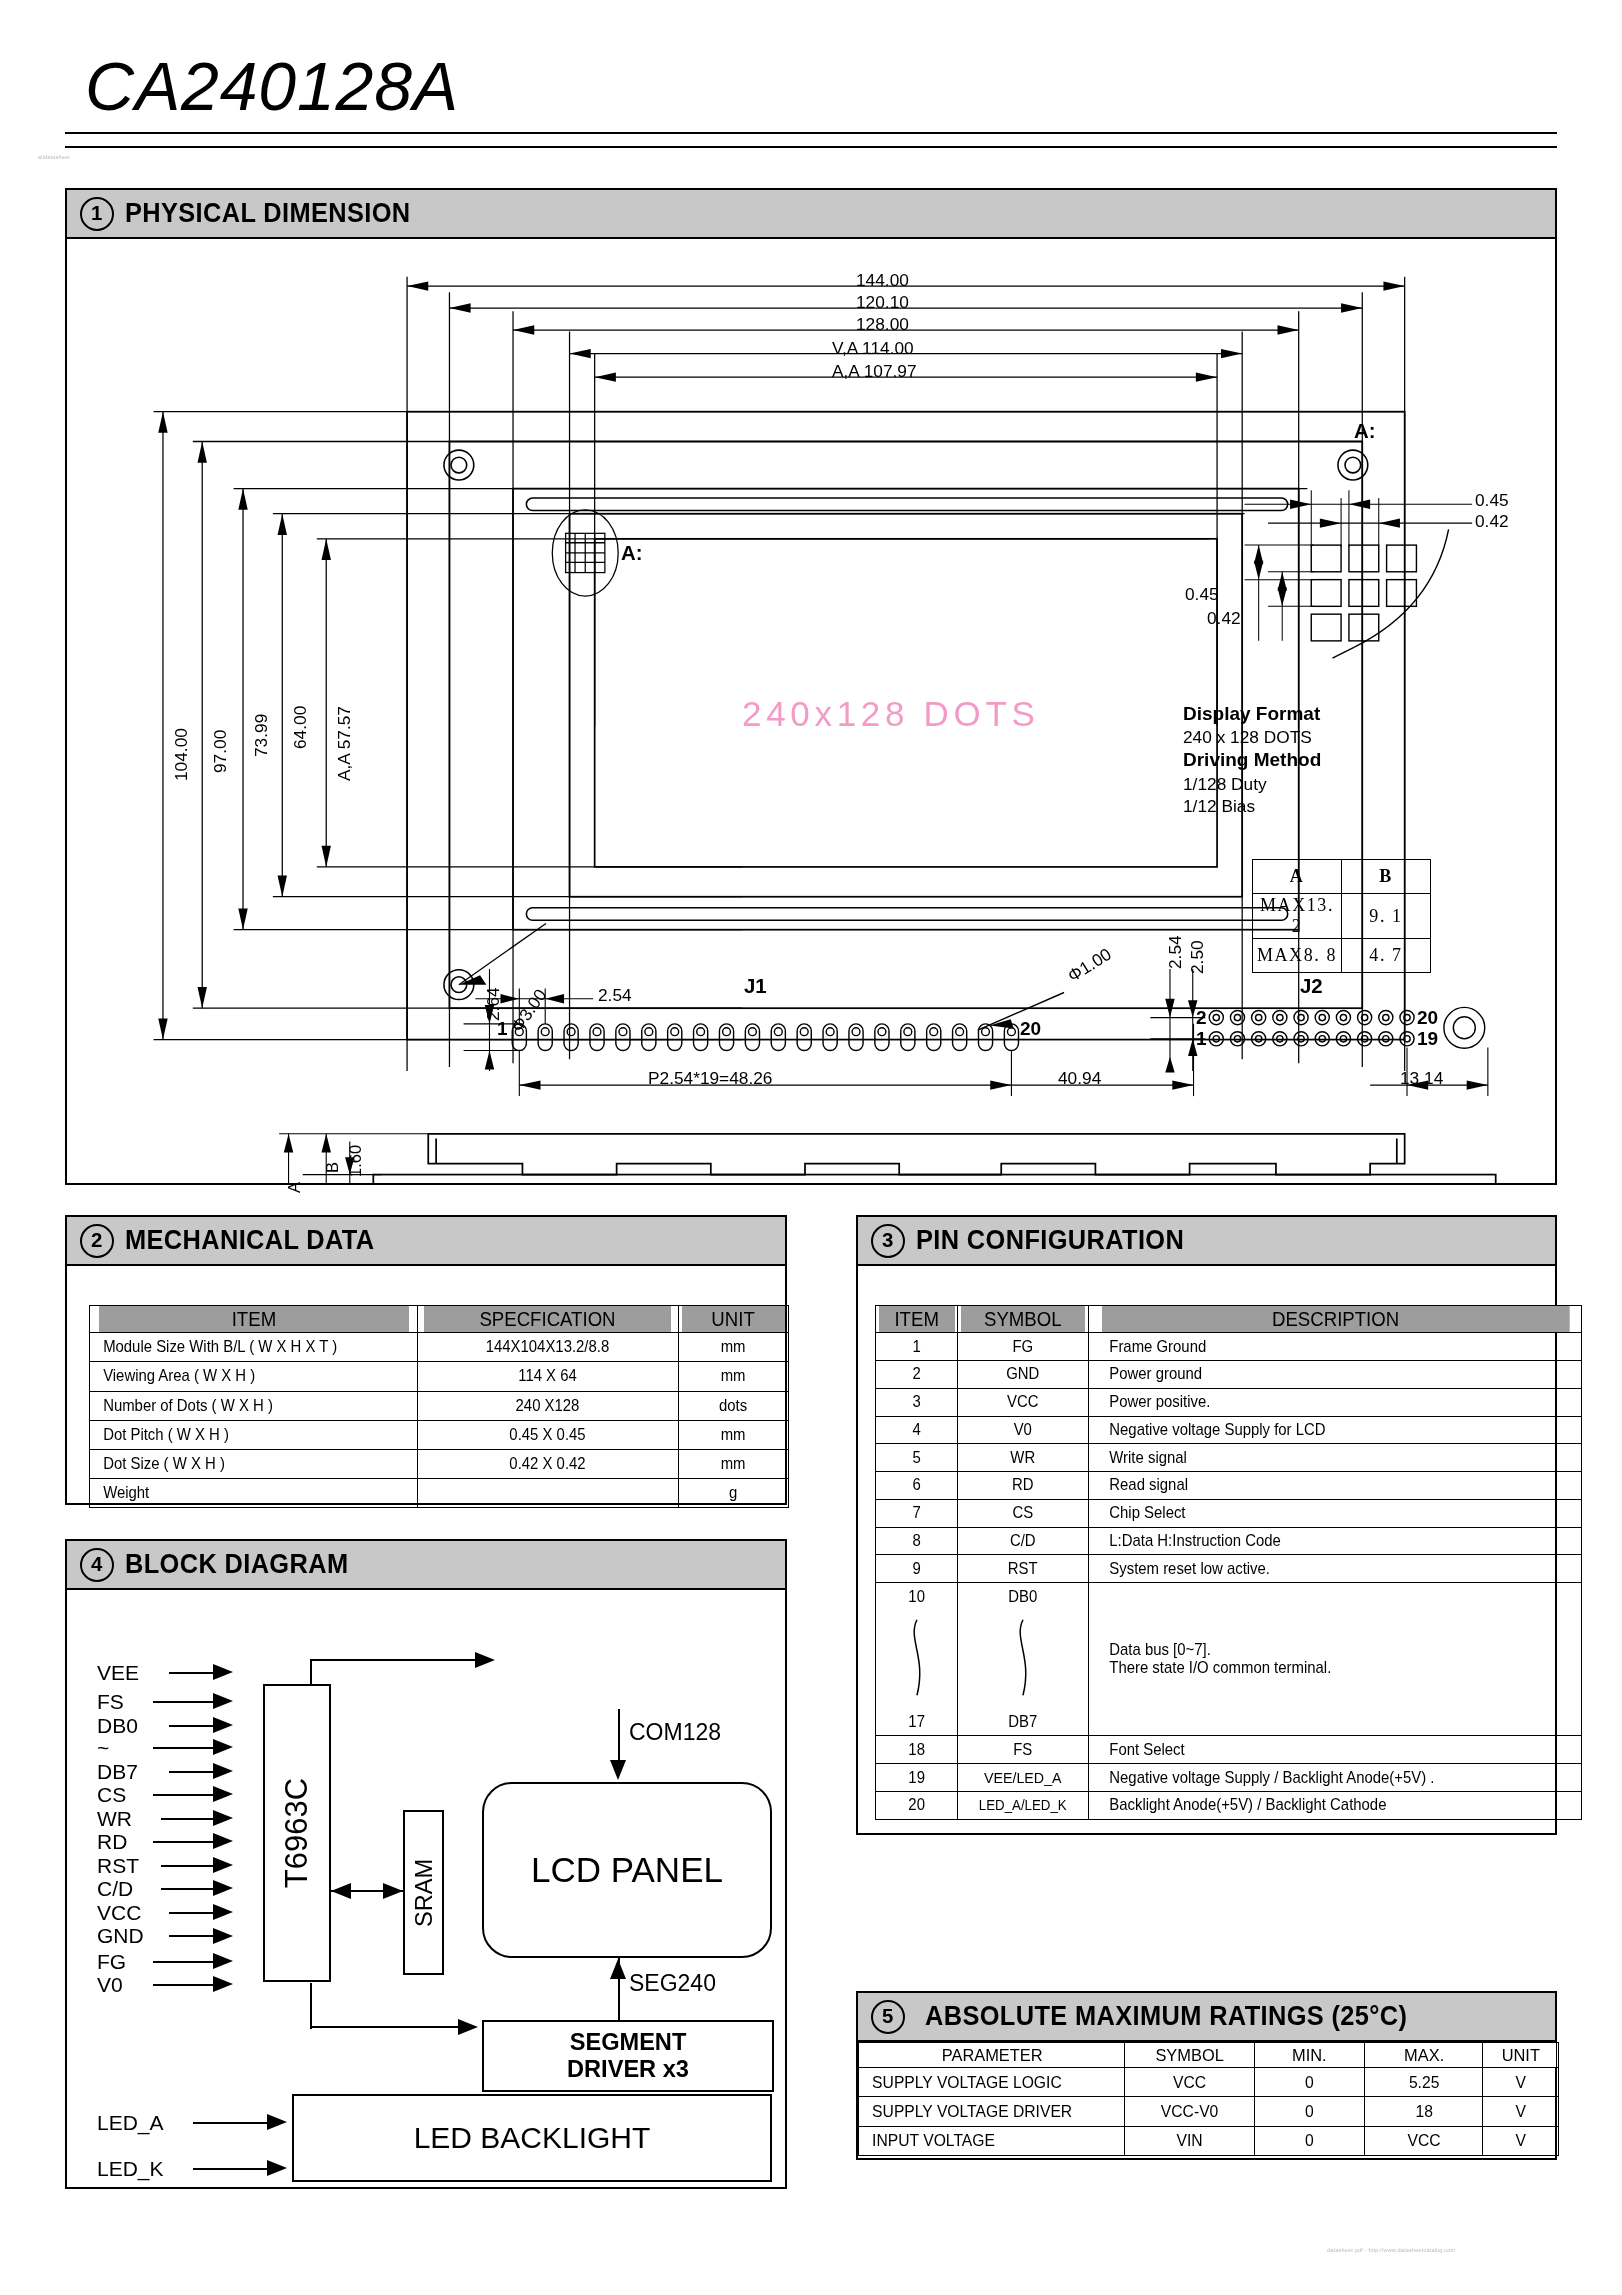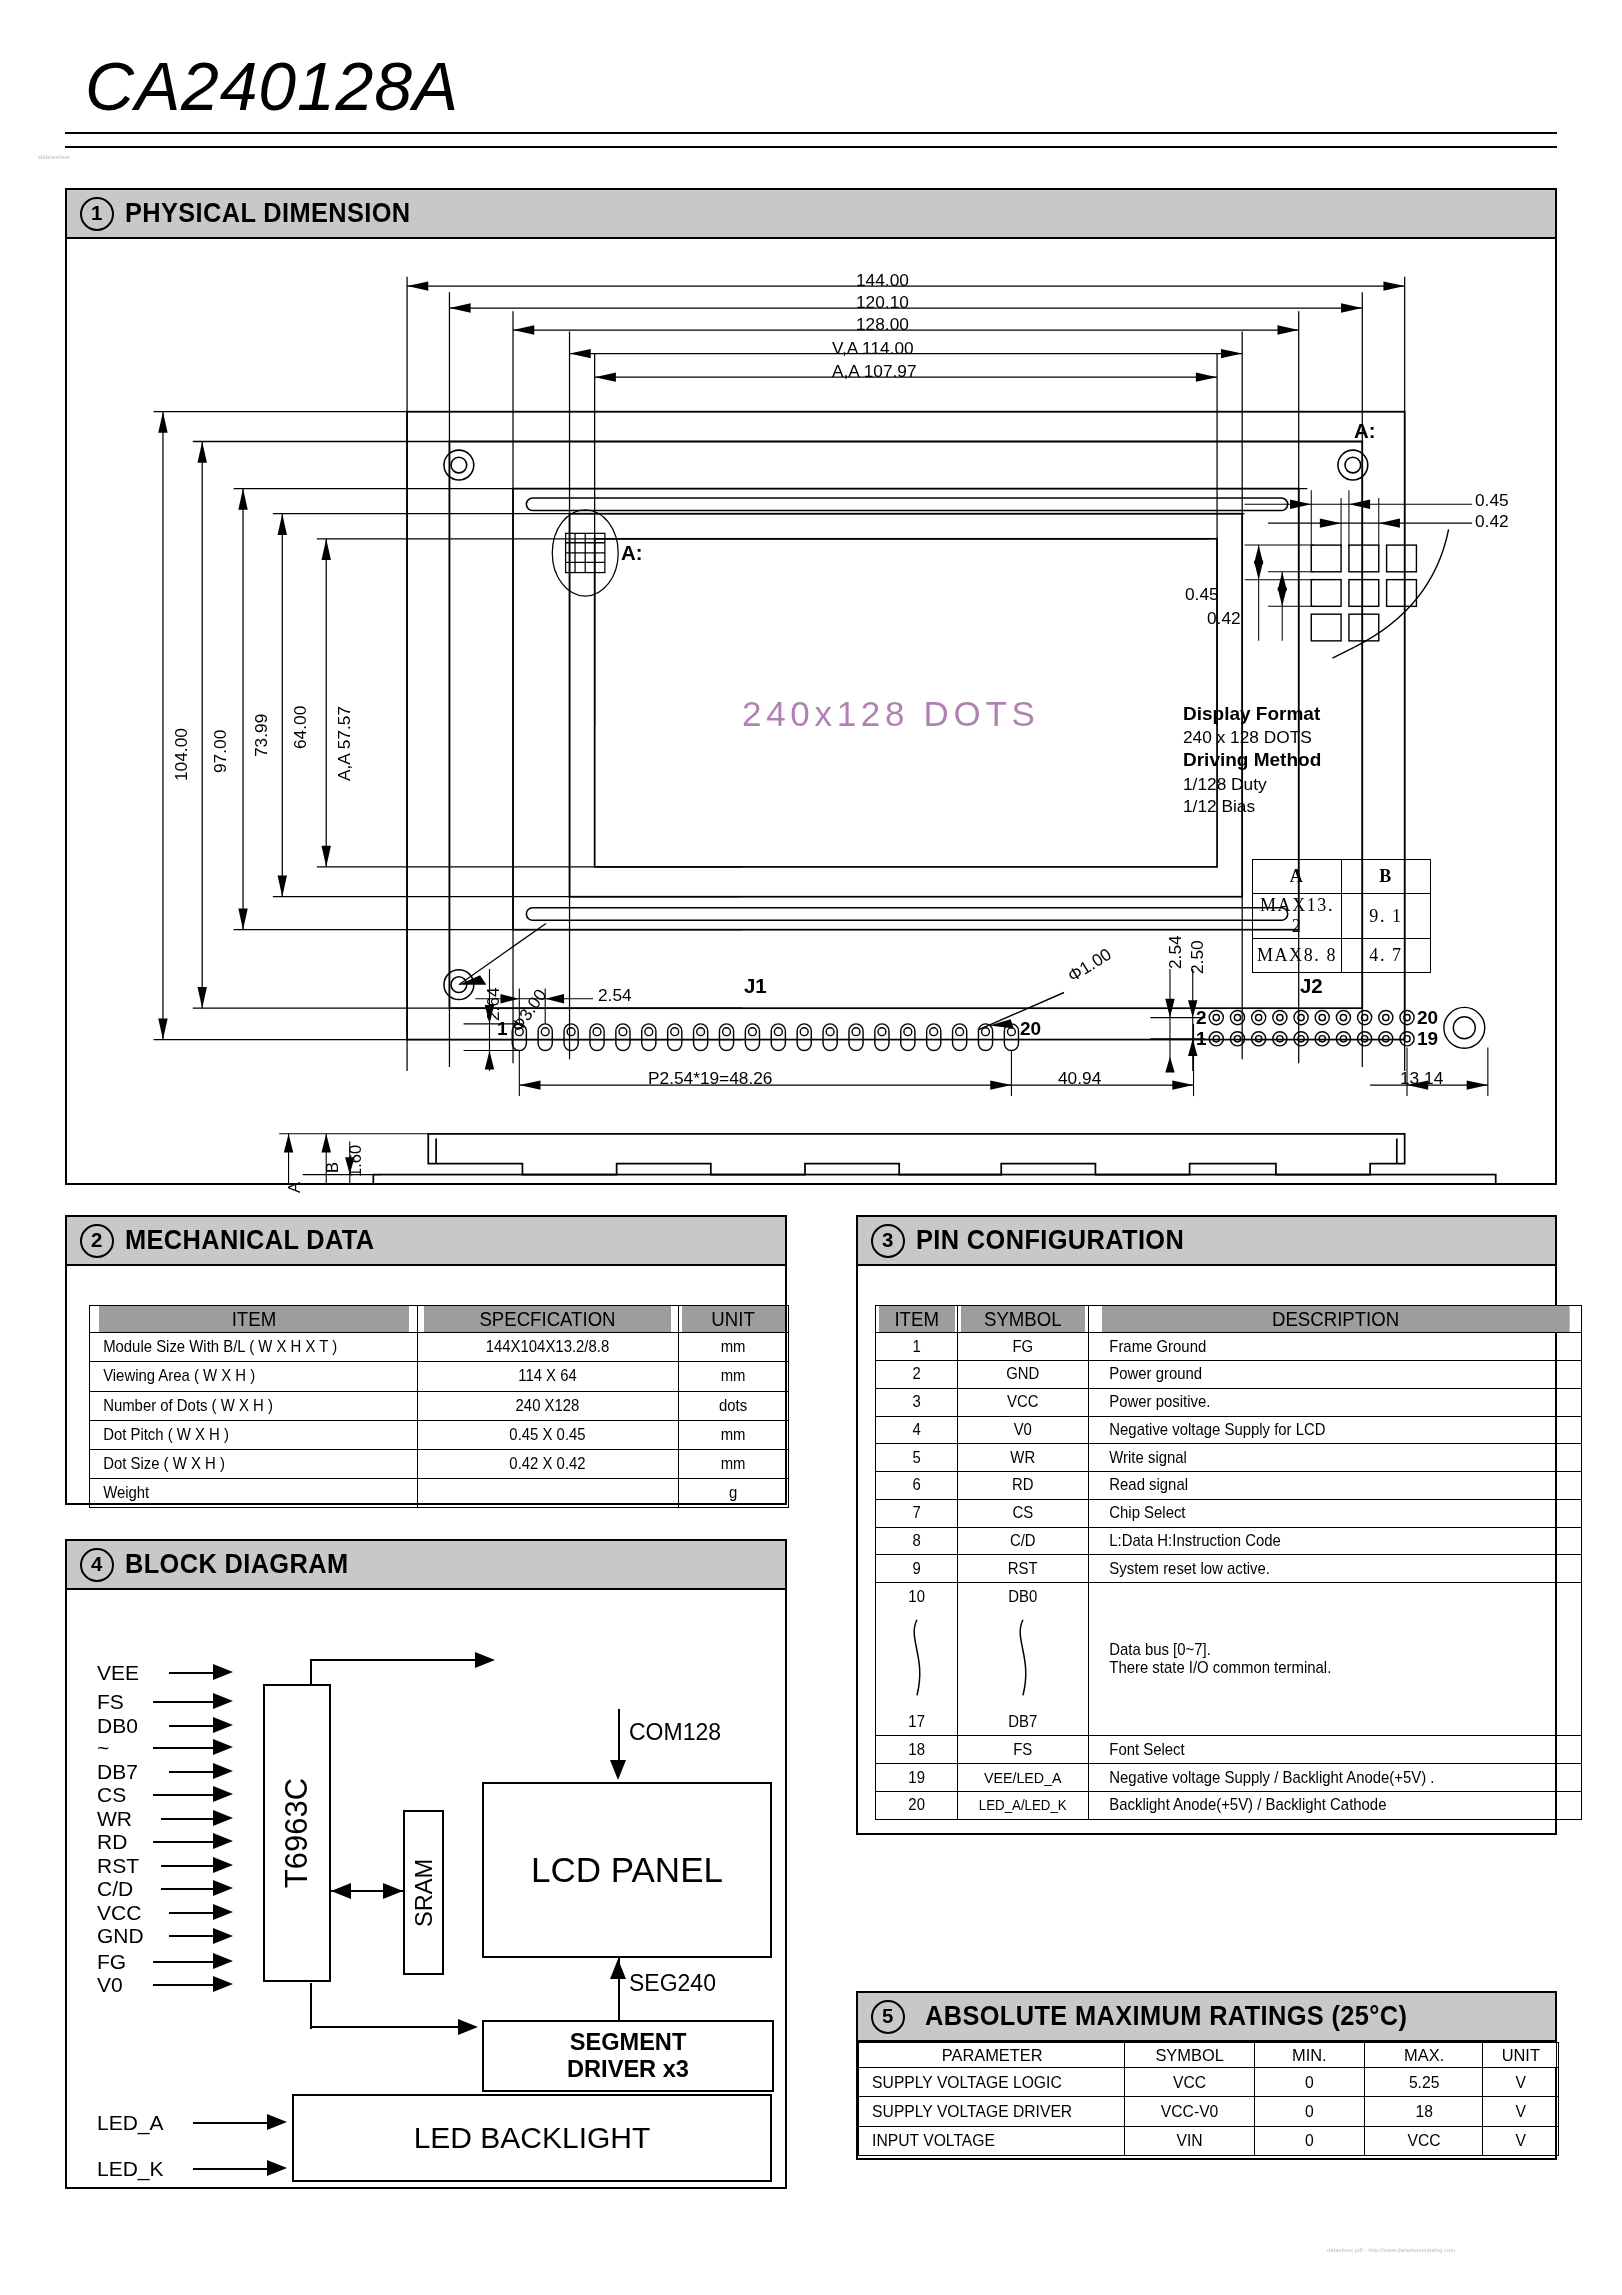--- a/index.html
+++ b/index.html
@@ -105,21 +105,21 @@
           font-family:"Liberation Sans", sans-serif;}
   .dimtxt.rot{transform:rotate(-90deg);transform-origin:left top;}
   .boldlbl{position:absolute;font-weight:bold;font-size:20.4px;white-space:nowrap;}
   .infoblk{position:absolute;font-size:17.3px;line-height:1.28;}
   .detailA{position:absolute;font-weight:bold;font-size:20.4px;}
   table.ab{position:absolute;border-collapse:collapse;
            font-family:"Liberation Serif", serif;}
   table.ab td,table.ab th{border:1.6px solid #000;width:86px;height:31px;
            text-align:center;font-size:18px;font-weight:400;letter-spacing:1.6px;}
   table.ab th{font-weight:700;}
-  .lcdtext{position:absolute;font-size:35px;letter-spacing:4.7px;color:#701a75;
+  .lcdtext{position:absolute;font-size:35px;letter-spacing:4.7px;color:#ec4899;
            font-family:"Liberation Sans", sans-serif;opacity:.55;}
 </style>
 </head>
 <body>
 
 <div class="page">
 
   <div class="watermark" style="left:38px;top:154px;">alldatasheet</div>
 
   <div id="doc-title">CA240128A</div>
@@ -763,21 +763,21 @@
 
 
       <div class="wire" style="left:243px;top:69px;width:1.6px;height:27px;"></div>
       <div class="wire" style="left:243px;top:69px;width:166px;height:1.6px;"></div>
       <div class="arrowR" style="left:408px;top:62px;"></div>
 
       <div class="wire" style="left:551px;top:119px;width:1.6px;height:55px;"></div>
       <div class="arrowD" style="left:543px;top:170px;"></div>
       <div class="conn-txt" style="left:562px;top:129px;">COM128</div>
 
-      <div class="bbox big" style="left:415px;top:192px;width:290px;height:176px;">
+      <div class="bbox big" style="left:415px;top:192px;width:290px;height:176px;border-radius:30px;">
         <div>LCD PANEL</div>
       </div>
 
       <div class="wire" style="left:551px;top:367px;width:1.6px;height:63px;"></div>
       <div class="arrowU" style="left:543px;top:369px;"></div>
       <div class="conn-txt" style="left:562px;top:380px;">SEG240</div>
 
       <div class="bbox" style="left:415px;top:430px;width:292px;height:72px;font-weight:bold;">
         <div>SEGMENT</div>
         <div>DRIVER x3</div>

